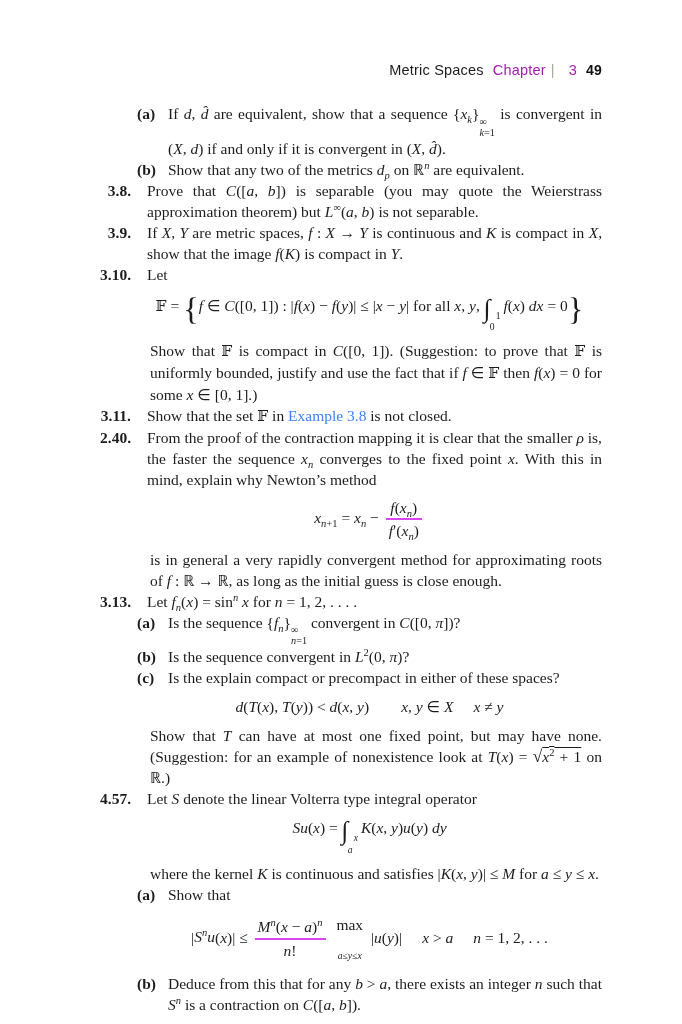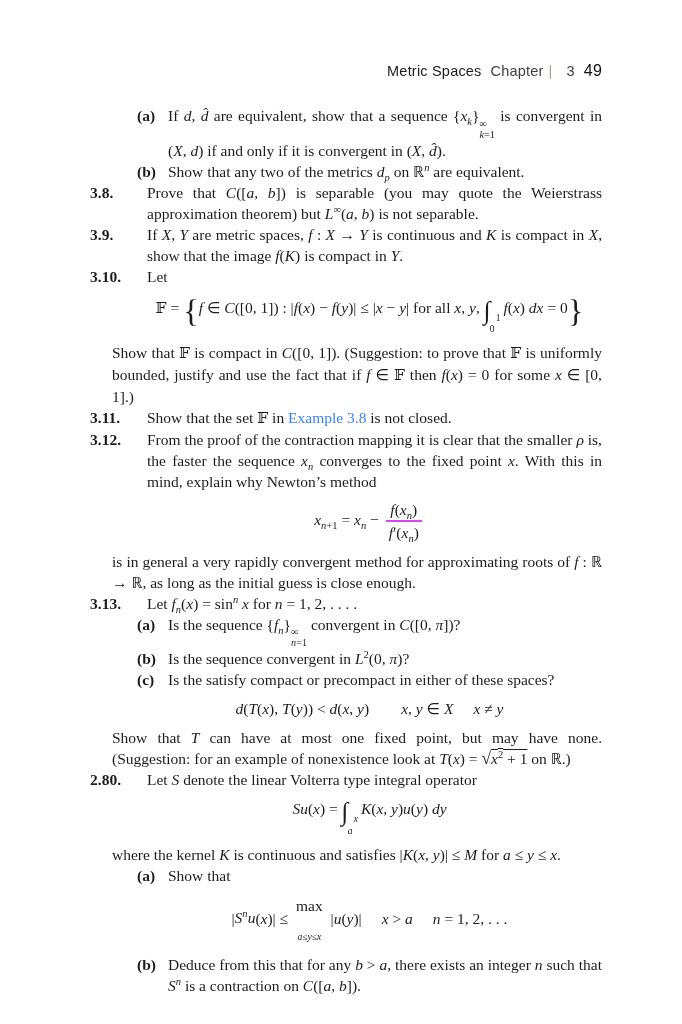--- a/index.html
+++ b/index.html
@@ -15,33 +15,33 @@
 
   
   .runhead {
     font-family: "Liberation Sans", sans-serif;
     font-size: 14.5px;
     text-align: right;
     color: #1c1c1c;
     margin-bottom: 25px;
     letter-spacing: 0.2px;
   }
-  .runhead .gray { color: #404040; margin-left: 9px; }
+  .runhead .gray { color: #a21caf; margin-left: 9px; }
   .runhead .sep  { color: #a8a89a; margin: 0 5px; }
-  .runhead .pg   { font-weight: normal; font-size: 16px; margin-left: 9px; color: #111; }
+  .runhead .pg   { font-weight: bold; font-size: 14px; margin-left: 9px; color: #111; }
 
   
   .blk { font-size: 15.5px; line-height: 21px; text-align: justify; }
   .problem { display: flex; }
-  .pnum { flex: none; width: 41px; text-align: left; font-weight: bold; }
+  .pnum { flex: none; width: 41px; text-align: right; font-weight: bold; }
   .pbody { flex: 1 1 auto; margin-left: 16px; }
   .sub { display: flex; margin-left: 47px; }
   .slabel { flex: none; width: 25px; font-weight: bold; }
   .sbody { flex: 1 1 auto; margin-left: 6px; }
-  .cont { margin-left: 22px; }
+  .cont { margin-left: 60px; }
   .formula { margin-left: 47px; text-align: center; padding: 8px 0; text-align: center; }
 
   i { font-style: italic; }
   sup, sub { font-size: 68%; line-height: 0; }
 
   
   .ss { display: inline-flex; flex-direction: column; font-size: 66%; line-height: 1.08;
         vertical-align: -0.55em; text-align: left; }
   .ss span { display: block; }
 
@@ -112,21 +112,21 @@
         <div class="blk formula"><span class="bb">𝔽</span> = <span class="bg">{</span><i>f</i> ∈ <i>C</i>([0, 1]) : |<i>f</i>(<i>x</i>) − <i>f</i>(<i>y</i>)| ≤ |<i>x</i> − <i>y</i>| for all <i>x</i>, <i>y</i>, <span class="int">∫</span><span class="il">
             <span class="t">1</span>
             <span class="b">0</span>
           </span><i>f</i>(<i>x</i>) <i>dx</i> = 0<span class="bg">}</span></div>
         <div class="blk cont">Show that <span class="bb">𝔽</span> is compact in <i>C</i>([0, 1]). (Suggestion: to prove that <span class="bb">𝔽</span> is uniformly bounded, justify and use the fact that if <i>f</i> ∈ <span class="bb">𝔽</span> then <i>f</i>(<i>x</i>) = 0 for some <i>x</i> ∈ [0, 1].)</div>
         <div class="blk problem">
           <div class="pnum">3.11.</div>
           <div class="pbody">Show that the set <span class="bb">𝔽</span> in <a class="xref">Example 3.8</a> is not closed.</div>
         </div>
         <div class="blk problem">
-          <div class="pnum">3.12.</div>
+          <div class="pnum">2.40.</div>
           <div class="pbody">From the proof of the contraction mapping it is clear that the smaller <i>ρ</i> is, the faster the sequence <i>x<sub>n</sub></i> converges to the fixed point <i>x</i>. With this in mind, explain why Newton’s method</div>
         </div>
         <div class="blk formula"><i>x</i><sub><i>n</i>+1</sub> = <i>x<sub>n</sub></i> − <span class="frac">
             <span class="fnum"><i>f</i>(<i>x<sub>n</sub></i>)</span>
             <span class="fden"><i>f</i>′(<i>x<sub>n</sub></i>)</span>
           </span></div>
         <div class="blk cont">is in general a very rapidly convergent method for approximating roots of <i>f</i> : ℝ → ℝ, as long as the initial guess is close enough.</div>
         <div class="blk problem">
           <div class="pnum">3.13.</div>
           <div class="pbody">Let <i>f<sub>n</sub></i>(<i>x</i>) = sin<sup><i>n</i></sup> <i>x</i> for <i>n</i> = 1, 2, . . . .</div>
@@ -137,38 +137,41 @@
               <span>∞</span>
               <span><i>n</i>=1</span>
             </span> convergent in <i>C</i>([0, <i>π</i>])?</div>
         </div>
         <div class="blk sub">
           <div class="slabel">(b)</div>
           <div class="sbody">Is the sequence convergent in <i>L</i><sup>2</sup>(0, <i>π</i>)?</div>
         </div>
         <div class="blk sub">
           <div class="slabel">(c)</div>
-          <div class="sbody">Is the satisfy compact or precompact in either of these spaces?</div>
+          <div class="sbody">Is the explain compact or precompact in either of these spaces?</div>
         </div>
         <div class="blk formula"><i>d</i>(<i>T</i>(<i>x</i>), <i>T</i>(<i>y</i>)) &lt; <i>d</i>(<i>x</i>, <i>y</i>)<span class="gap1"></span><i>x</i>, <i>y</i> ∈ <i>X</i><span class="gap2"></span><i>x</i> ≠ <i>y</i></div>
         <div class="blk cont">Show that <i>T</i> can have at most one fixed point, but may have <span class="und">none</span>. (Suggestion: for an example of nonexistence look at <i>T</i>(<i>x</i>) = <span class="rad">√</span><span class="ol"><i>x</i><sup>2</sup> + 1</span> on ℝ.)</div>
         <div class="blk problem">
-          <div class="pnum">2.80.</div>
+          <div class="pnum">4.57.</div>
           <div class="pbody">Let <i>S</i> denote the linear Volterra type integral operator</div>
         </div>
         <div class="blk formula"><i>Su</i>(<i>x</i>) = <span class="int">∫</span><span class="il">
             <span class="t"><i>x</i></span>
             <span class="b"><i>a</i></span>
           </span><i>K</i>(<i>x</i>, <i>y</i>)<i>u</i>(<i>y</i>) <i>dy</i></div>
         <div class="blk cont">where the kernel <i>K</i> is continuous and satisfies |<i>K</i>(<i>x</i>, <i>y</i>)| ≤ <i>M</i> for <i>a</i> ≤ <i>y</i> ≤ <i>x</i>.</div>
         <div class="blk sub">
           <div class="slabel">(a)</div>
           <div class="sbody">Show that</div>
         </div>
-        <div class="blk formula">|<i>S<sup>n</sup>u</i>(<i>x</i>)| ≤  <span class="underop">
+        <div class="blk formula">|<i>S<sup>n</sup>u</i>(<i>x</i>)| ≤ <span class="frac">
+            <span class="fnum"><i>M<sup>n</sup></i>(<i>x</i> − <i>a</i>)<sup><i>n</i></sup></span>
+            <span class="fden"><i>n</i>!</span>
+          </span> <span class="underop">
             <span class="op">max</span>
             <span class="us"><i>a</i>≤<i>y</i>≤<i>x</i></span>
           </span> |<i>u</i>(<i>y</i>)|<span class="gap2"></span><i>x</i> &gt; <i>a</i><span class="gap2"></span><i>n</i> = 1, 2, . . .</div>
         <div class="blk sub">
           <div class="slabel">(b)</div>
           <div class="sbody">Deduce from this that for any <i>b</i> &gt; <i>a</i>, there exists an integer <i>n</i> such that <i>S<sup>n</sup></i> is a contraction on <i>C</i>([<i>a</i>, <i>b</i>]).</div>
         </div>
       </div>
 
   </div>

